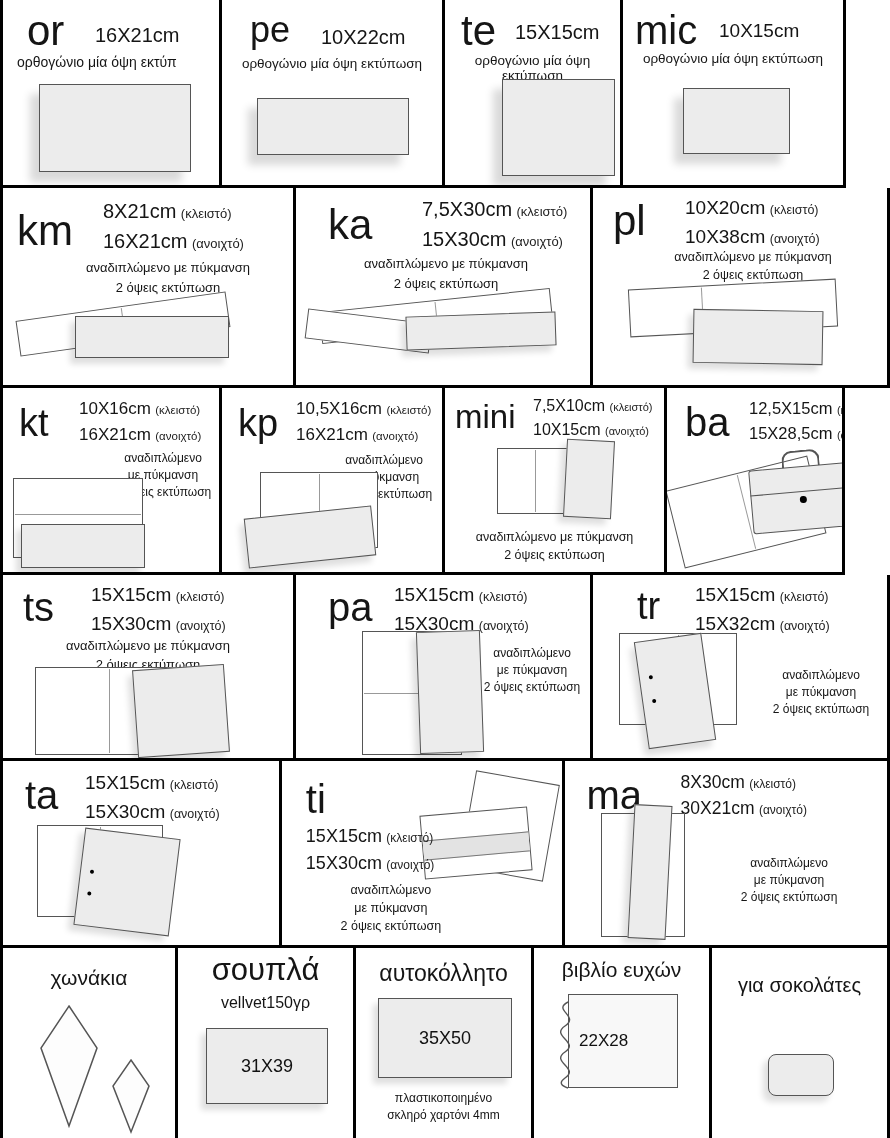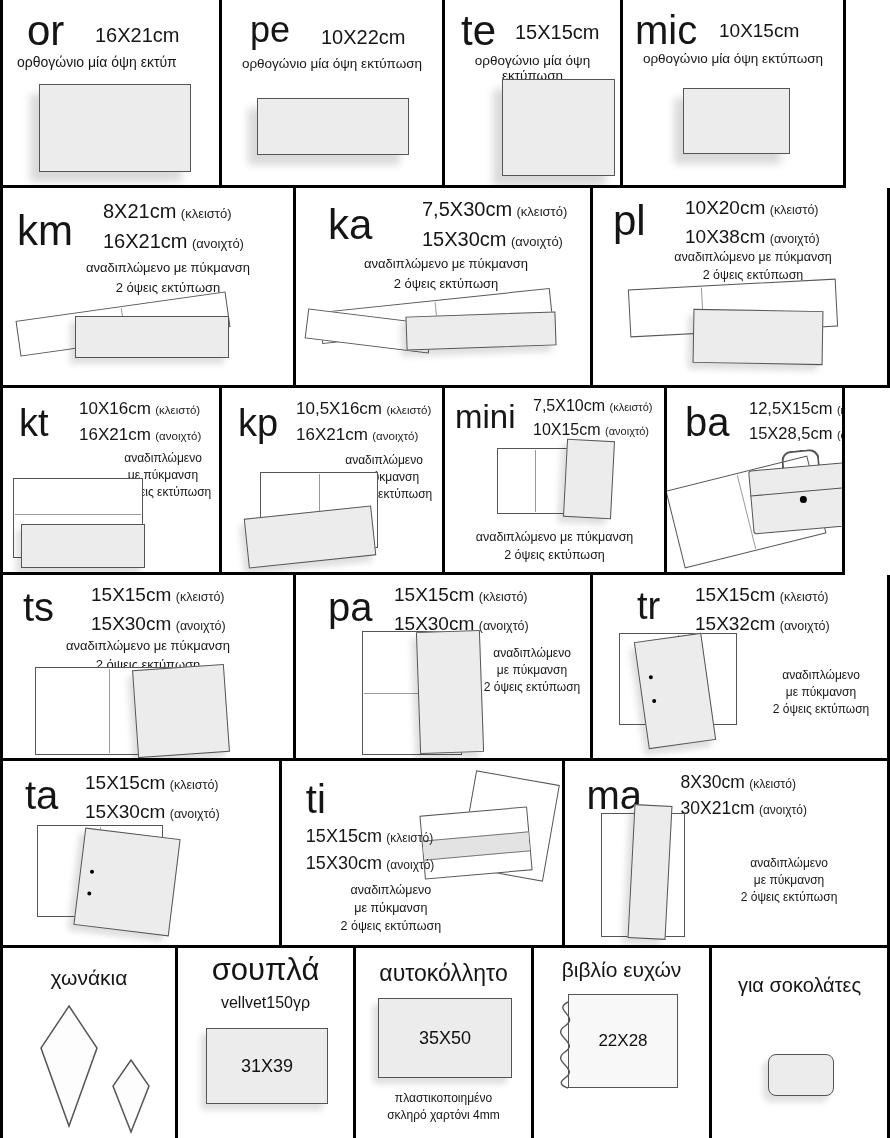--- a/index.html
+++ b/index.html
@@ -142,21 +142,21 @@
   .c-cones .title{top:18px;font-size:21px}
   .cones-svg{position:absolute;left:28px;top:56px}
   .c-soupla .title{top:4px;font-size:31px}
   .c-soupla .subtitle{position:absolute;left:0;right:0;top:46px;text-align:center;font-size:16px;color:#151515}
   .soupla-rect{left:28px;top:80px;width:122px;height:76px;display:flex;align-items:center;justify-content:center;font-size:18px}
   .c-photo .title{top:12px;font-size:23px}
   .photo-rect{left:22px;top:50px;width:134px;height:80px;display:flex;align-items:center;justify-content:center;font-size:18px}
   .c-photo .notes{position:absolute;left:0;right:0;top:142px;text-align:center;font-size:12px;line-height:1.4;color:#151515}
   .c-book .title{top:10px;font-size:21px}
   .book-ribbon{position:absolute;left:18px;top:50px}
-  .book-page{left:34px;top:46px;width:110px;height:94px;background:#f8f8f8;display:flex;align-items:center;justify-content:center;font-size:17px;}
+  .book-page{left:34px;top:46px;width:110px;height:94px;background:#f8f8f8;display:flex;align-items:center;font-size:17px;padding-left:10px}
   .c-sticker .title{top:22px;font-size:20px;line-height:1.5}
   .sticker-rect{left:56px;top:106px;width:66px;height:42px;border-radius:8px}
 </style>
 </head>
 <body>
 
 <div id="sheet">
 
   <div class="row r1">
     <div class="cell c-or">

